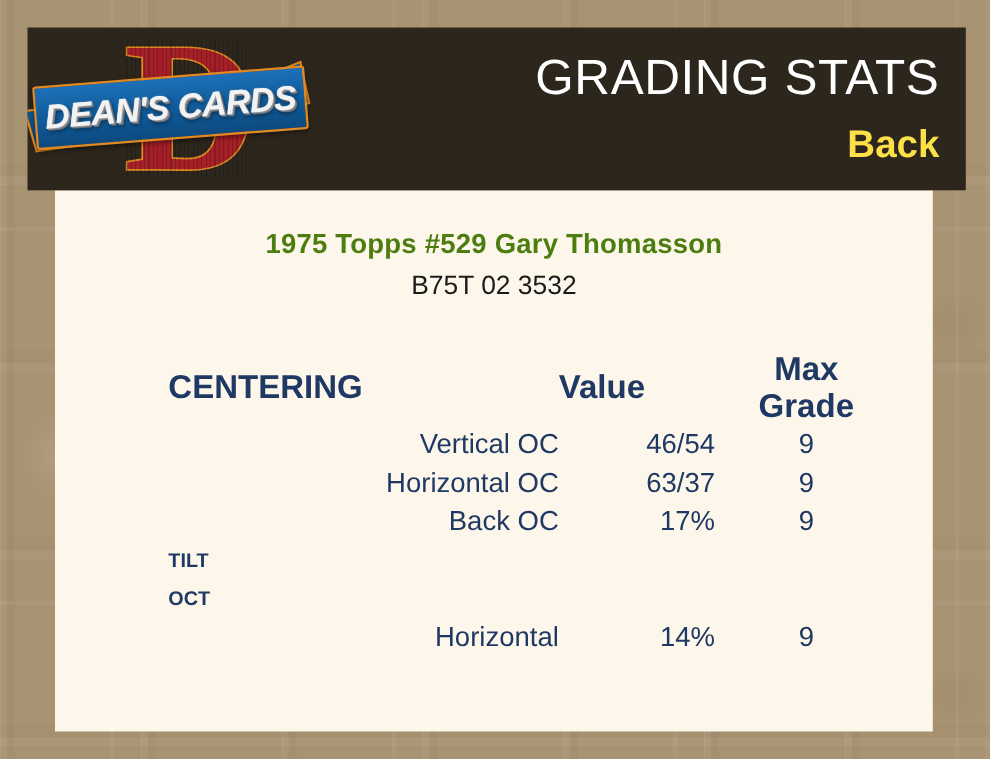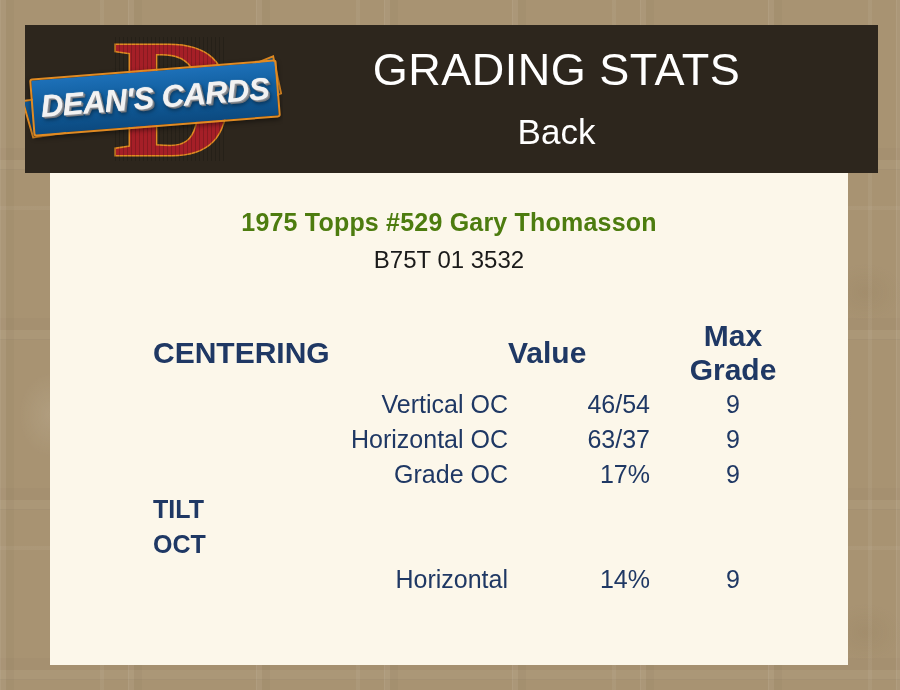--- a/index.html
+++ b/index.html
@@ -152,34 +152,34 @@
       2px 2px 0 #6e737a,
       0 0 1px #ffffff,
       2px 3px 4px rgba(0,0,0,0.55);
     white-space: nowrap;
     z-index: 2;
   }
 
   
   .header-titles {
     flex: 1;
-    text-align: center;
-    padding-right: 48px;
+    text-align: right;
+    padding-right: 24px;
   }
   .header-title {
     color: #ffffff;
     font-size: 45px;
     font-weight: normal;
     line-height: 1.05;
     letter-spacing: 0.5px;
   }
   .header-subtitle {
-    color: #ffffff;
+    color: #fde047;
     font-size: 35px;
-    font-weight: normal;
+    font-weight: bold;
     line-height: 1.15;
     margin-top: 18px;
   }
 
   
   .content-panel {
     position: absolute;
     left: 50px;
     top: 173px;
     width: 798px;
@@ -225,21 +225,21 @@
   .stats-table thead th {
     font-weight: bold;
     font-size: 30px;
   }
   .stats-table thead th.col-label { text-align: left; }
   .stats-table thead th.col-value { text-align: left; padding-right: 8px !important; }
   .stats-table thead th.col-grade { text-align: center; }
 
   tr.section-row td {
     font-weight: bold;
-    font-size: 25px;
+    font-size: 18px;
     margin-top: 44px;
   }
   tr.data-row td.col-label { padding-left: 50px !important; text-align: right; }
 </style>
 </head>
 <body>
 
 <div id="page-bg"></div>
 
 <div class="header-bar">
@@ -256,21 +256,21 @@
   <div class="header-titles">
     <div class="header-title">GRADING STATS</div>
     <div class="header-subtitle">Back</div>
   </div>
 
 </div>
 
 <div class="content-panel">
 
   <div class="card-title">1975 Topps #529 Gary Thomasson</div>
-  <div class="card-serial">B75T 01 3532</div>
+  <div class="card-serial">B75T 02 3532</div>
 
   <table class="stats-table">
     <thead>
       <tr>
         <th class="col-label">CENTERING</th>
         <th class="col-value">Value</th>
         <th class="col-grade">Max Grade</th>
       </tr>
     </thead>
     <tbody id="stats-body">
@@ -278,21 +278,21 @@
           <td class="col-label">Vertical OC</td>
           <td class="col-value">46/54</td>
           <td class="col-grade">9</td>
         </tr>
         <tr class="data-row">
           <td class="col-label">Horizontal OC</td>
           <td class="col-value">63/37</td>
           <td class="col-grade">9</td>
         </tr>
         <tr class="data-row">
-          <td class="col-label">Grade OC</td>
+          <td class="col-label">Back OC</td>
           <td class="col-value">17%</td>
           <td class="col-grade">9</td>
         </tr>
         <tr class="section-row">
           <td class="col-label">TILT</td>
           <td class="col-value"></td>
           <td class="col-grade"></td>
         </tr>
         <tr class="section-row">
           <td class="col-label">OCT</td>

